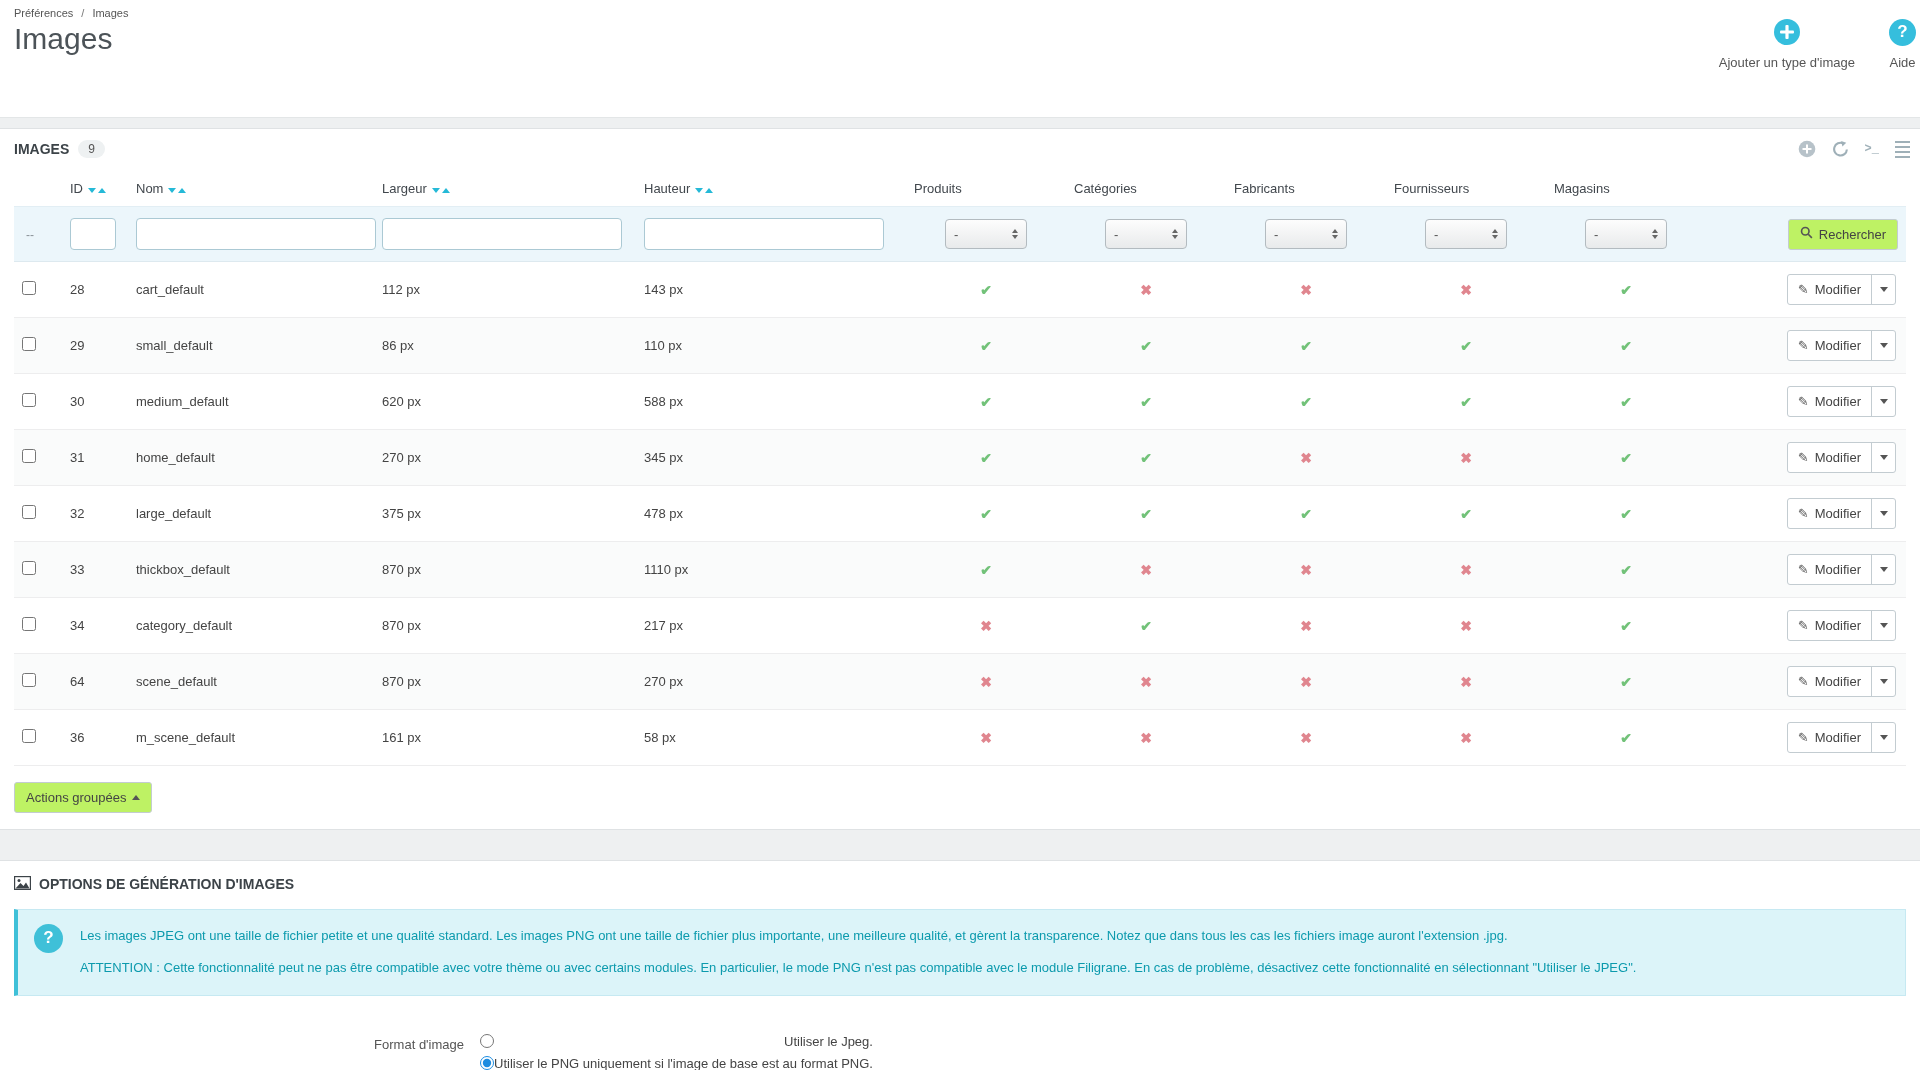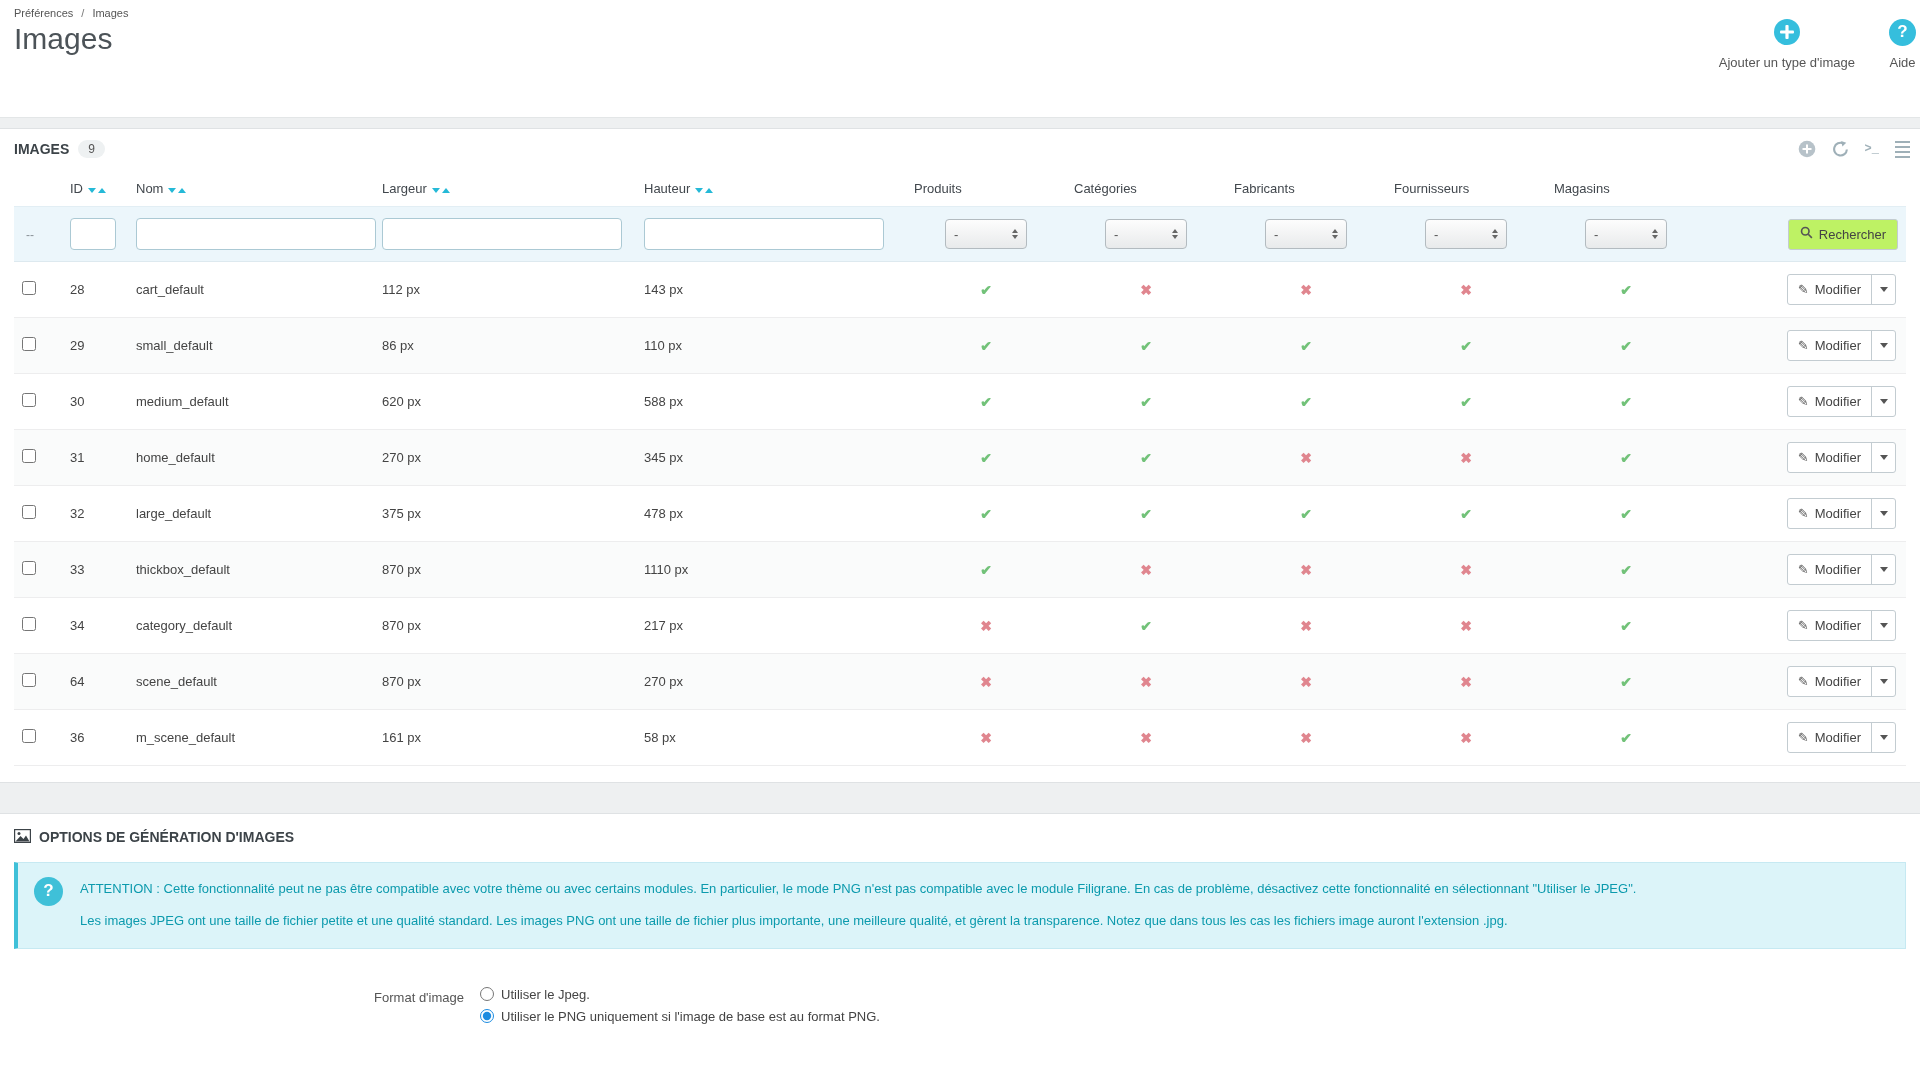--- a/index.html
+++ b/index.html
@@ -74,21 +74,21 @@
   .panel2 { margin-top:30px; padding-bottom:80px; }
   .panel2 .panel-heading { height:46px; gap:8px; }
   .alert-info { margin:2px 14px 0; background:#dcf4f9; border:1px solid #c6e9f2; border-left:4px solid #3fc0d8; padding:17px 22px 17px 62px; position:relative; font-size:13px; color:#0c9aad; line-height:1.45; }
   .alert-info p + p { margin-top:13px; }
   .alert-q { position:absolute; left:16px; top:14px; width:29px; height:29px; border-radius:50%; background:#3fc0d8; color:#fff; font-weight:bold; font-size:17px; display:flex; align-items:center; justify-content:center; }
 
   .form-area { margin-top:38px; }
   .form-row { display:flex; align-items:flex-start; margin-bottom:16px; }
   .form-label { width:480px; text-align:right; padding-right:16px; font-size:13px; color:#555; padding-top:3px; }
   .radio-group { display:flex; flex-direction:column; gap:7px; }
-  .radio-row { display:flex; align-items:center; gap:7px; font-size:13px; color:#444; cursor:pointer; }
+  .radio-row { display:flex; align-items:center; font-size:13px; color:#444; cursor:pointer;justify-content:space-between; }
   .radio-row input { width:14px; height:14px; accent-color:#1d8ce0; }
 </style>
 </head>
 <body>
 
 <div class="top-header">
   <div class="breadcrumb">
     <span>Préférences</span><span class="sep">/</span><span>Images</span>
   </div>
   <div class="page-title">Images</div>
@@ -439,38 +439,44 @@
               </span>
         <span class="caret-part">
                 <i class="caret-down"></i>
               </span>
       </span>
     </td>
   </tr>
       </tbody>
   </table>
 
+  <div class="bulk-area">
+    <button class="btn">
+      <span>Actions groupées</span>
+      <i class="caret-up"></i>
+    </button>
+  </div>
 </div>
 
 <div class="panel panel2">
   <div class="panel-heading">
     <span>
       <svg width="17" height="14" viewBox="0 0 17 14">
           <rect x="0.5" y="0.5" width="16" height="13" fill="none" stroke="#3c4348" stroke-width="1.4"></rect>
           <circle cx="5" cy="4.6" r="1.5" fill="#3c4348"></circle>
           <path d="M1.5 12.5 L6.5 7 L9.5 10 L12 6.5 L15.5 12.5 Z" fill="#3c4348"></path>
         </svg>
     </span>
     <span>OPTIONS DE GÉNÉRATION D'IMAGES</span>
   </div>
 
   <div class="alert-info">
     <span class="alert-q">?</span>
+    <p>Les images JPEG ont une taille de fichier petite et une qualité standard. Les images PNG ont une taille de fichier plus importante, une meilleure qualité, et gèrent la transparence. Notez que dans tous les cas les fichiers image auront l'extension .jpg.</p>
     <p>ATTENTION : Cette fonctionnalité peut ne pas être compatible avec votre thème ou avec certains modules. En particulier, le mode PNG n'est pas compatible avec le module Filigrane. En cas de problème, désactivez cette fonctionnalité en sélectionnant "Utiliser le JPEG".</p>
-    <p>Les images JPEG ont une taille de fichier petite et une qualité standard. Les images PNG ont une taille de fichier plus importante, une meilleure qualité, et gèrent la transparence. Notez que dans tous les cas les fichiers image auront l'extension .jpg.</p>
   </div>
 
   <div class="form-area">
     <div class="form-row">
       <div class="form-label">Format d'image</div>
       <div class="radio-group">
         <label class="radio-row">
           <input type="radio" name="imgformat" style="">
           <span>Utiliser le Jpeg.</span>
         </label>

